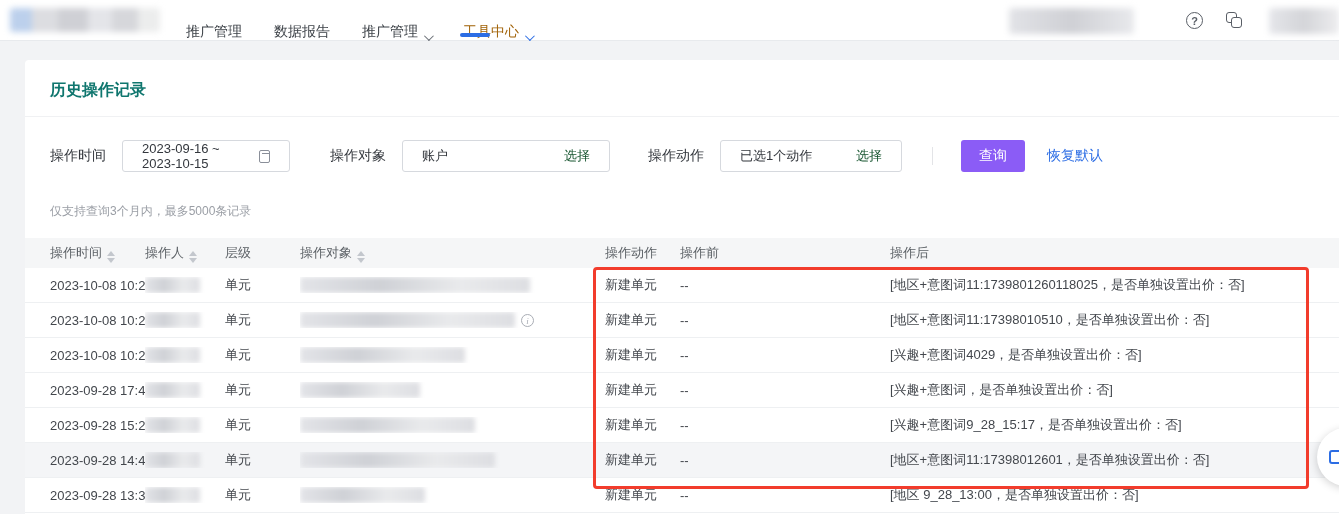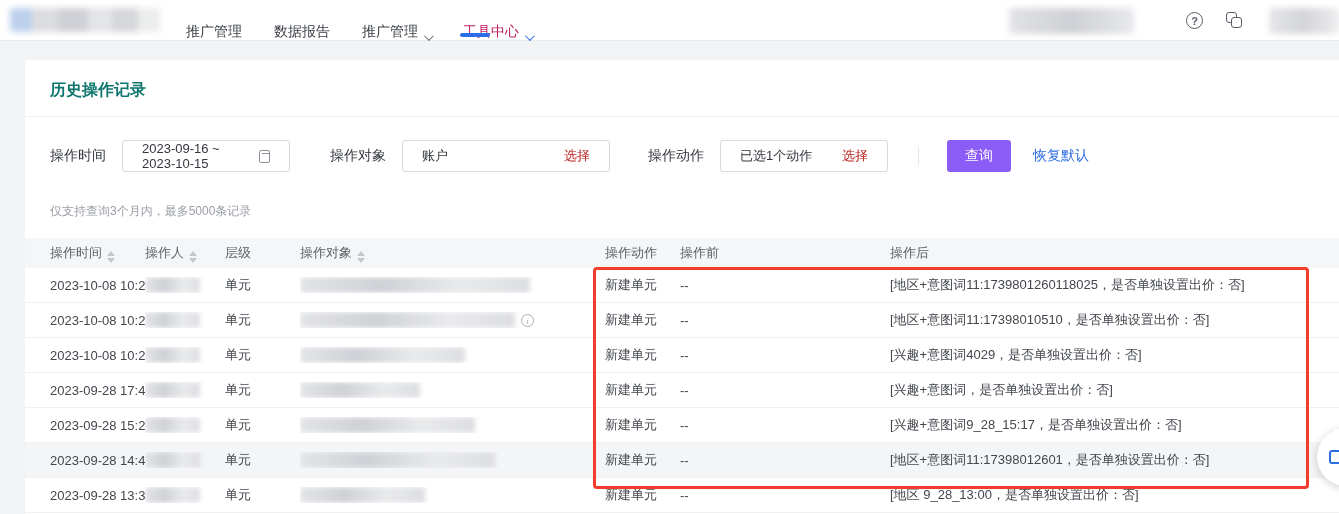--- a/index.html
+++ b/index.html
@@ -7,21 +7,21 @@
     font-family:"Liberation Sans","DejaVu Sans",sans-serif; }
   .stage { position:relative; width:1339px; height:514px; }
 
   
   .topbar { position:absolute; top:0; left:0; width:1339px; height:41px; background:#fff;
     border-bottom:1px solid #e8eaed; display:flex; align-items:center; }
   .logo-blur { position:absolute; left:10px; top:8px; width:150px; height:24px; border-radius:3px;
     background:linear-gradient(90deg,#bcd0ec 0 22px,#dcdde1 22px 48px,#cfd0d5 48px 78px,#e4e5e9 78px 102px,#d6d7db 102px 128px,#eceded 128px); filter:blur(3px); }
   .nav { position:absolute; left:186px; top:0; height:41px; display:flex; align-items:center; gap:32px; }
   .nav-item { display:flex; align-items:flex-end; gap:6px; font-size:14px; color:#3d4248; cursor:pointer; position:relative; height:41px; }
-  .nav-item.active { color:#be185d; }
+  .nav-item.active { color:#a16207; }
   .chev { width:7px; height:7px; border-right:1.6px solid #6a6f76; border-bottom:1.6px solid #6a6f76;
     transform:rotate(45deg) translateY(-2px); display:inline-block; }
   .nav-item.active .chev { border-color:#2c6de4; }
   .nav-underline { position:absolute; left:460px; top:33px; width:30px; height:4px; border-radius:2px; background:#2c6de4; }
   .top-right { position:absolute; right:0; top:0; height:41px; display:flex; align-items:center; }
   .tr-blur1 { width:125px; height:26px; border-radius:3px; background:linear-gradient(90deg,#e2e3e7,#cfd0d5,#e8e9ec); filter:blur(3px); margin-right:52px; }
   .tr-blur2 { width:70px; height:26px; border-radius:3px; background:linear-gradient(90deg,#e5e6ea,#d4d5d9,#ededef); filter:blur(3px); }
   .icon-circle { width:17px; height:17px; border:1.5px solid #595e66; border-radius:50%;
     display:flex; align-items:center; justify-content:center; font-size:11px; color:#595e66; font-weight:bold; }
   .icon-gap { width:23px; }
@@ -36,22 +36,22 @@
   .title-sep { position:absolute; left:0; top:56px; width:1314px; height:1px; background:#f0f1f3; }
 
   
   .filters { position:absolute; left:25px; top:80px; height:32px; display:flex; align-items:center; }
   .f-label { font-size:14px; color:#33373d; margin-right:16px; white-space:nowrap; }
   .f-box { height:32px; border:1px solid #d6d9de; border-radius:3px; display:flex; align-items:center;
     padding:0 19px; background:#fff; font-size:13px; color:#33373d;gap:12px; }
   .date-box { width:168px; justify-content:space-between; margin-right:40px; }
   .sel-box { justify-content:space-between; }
   .obj-box { width:208px; margin-right:38px; }
-  .act-box { width:168px; }
-  .sel-link { color:#b91c1c; font-size:13px; cursor:pointer; }
+  .act-box { width:182px; }
+  .sel-link { color:#14532d; font-size:13px; cursor:pointer; }
   .v-div { width:1px; height:18px; background:#e3e4e7; margin:0 28px 0 30px; }
   .btn-primary { height:32px; padding:0 18px; background:#8b5cf6; color:#fff; font-size:14px; border:none;
     border-radius:3px; cursor:pointer; }
   .link-reset { margin-left:22px; color:#2c6de4; font-size:14px; cursor:pointer; }
 
   
   .note { position:absolute; left:25px; top:143px; font-size:12px; color:#9a9ea5; }
   .btn-download { position:absolute; right:8px; top:136px; height:29px; padding:0 14px; background:#eef0f3;
     border:none; border-radius:3px; font-size:13px; color:#be185d; cursor:pointer;margin-top:45px; }
 

